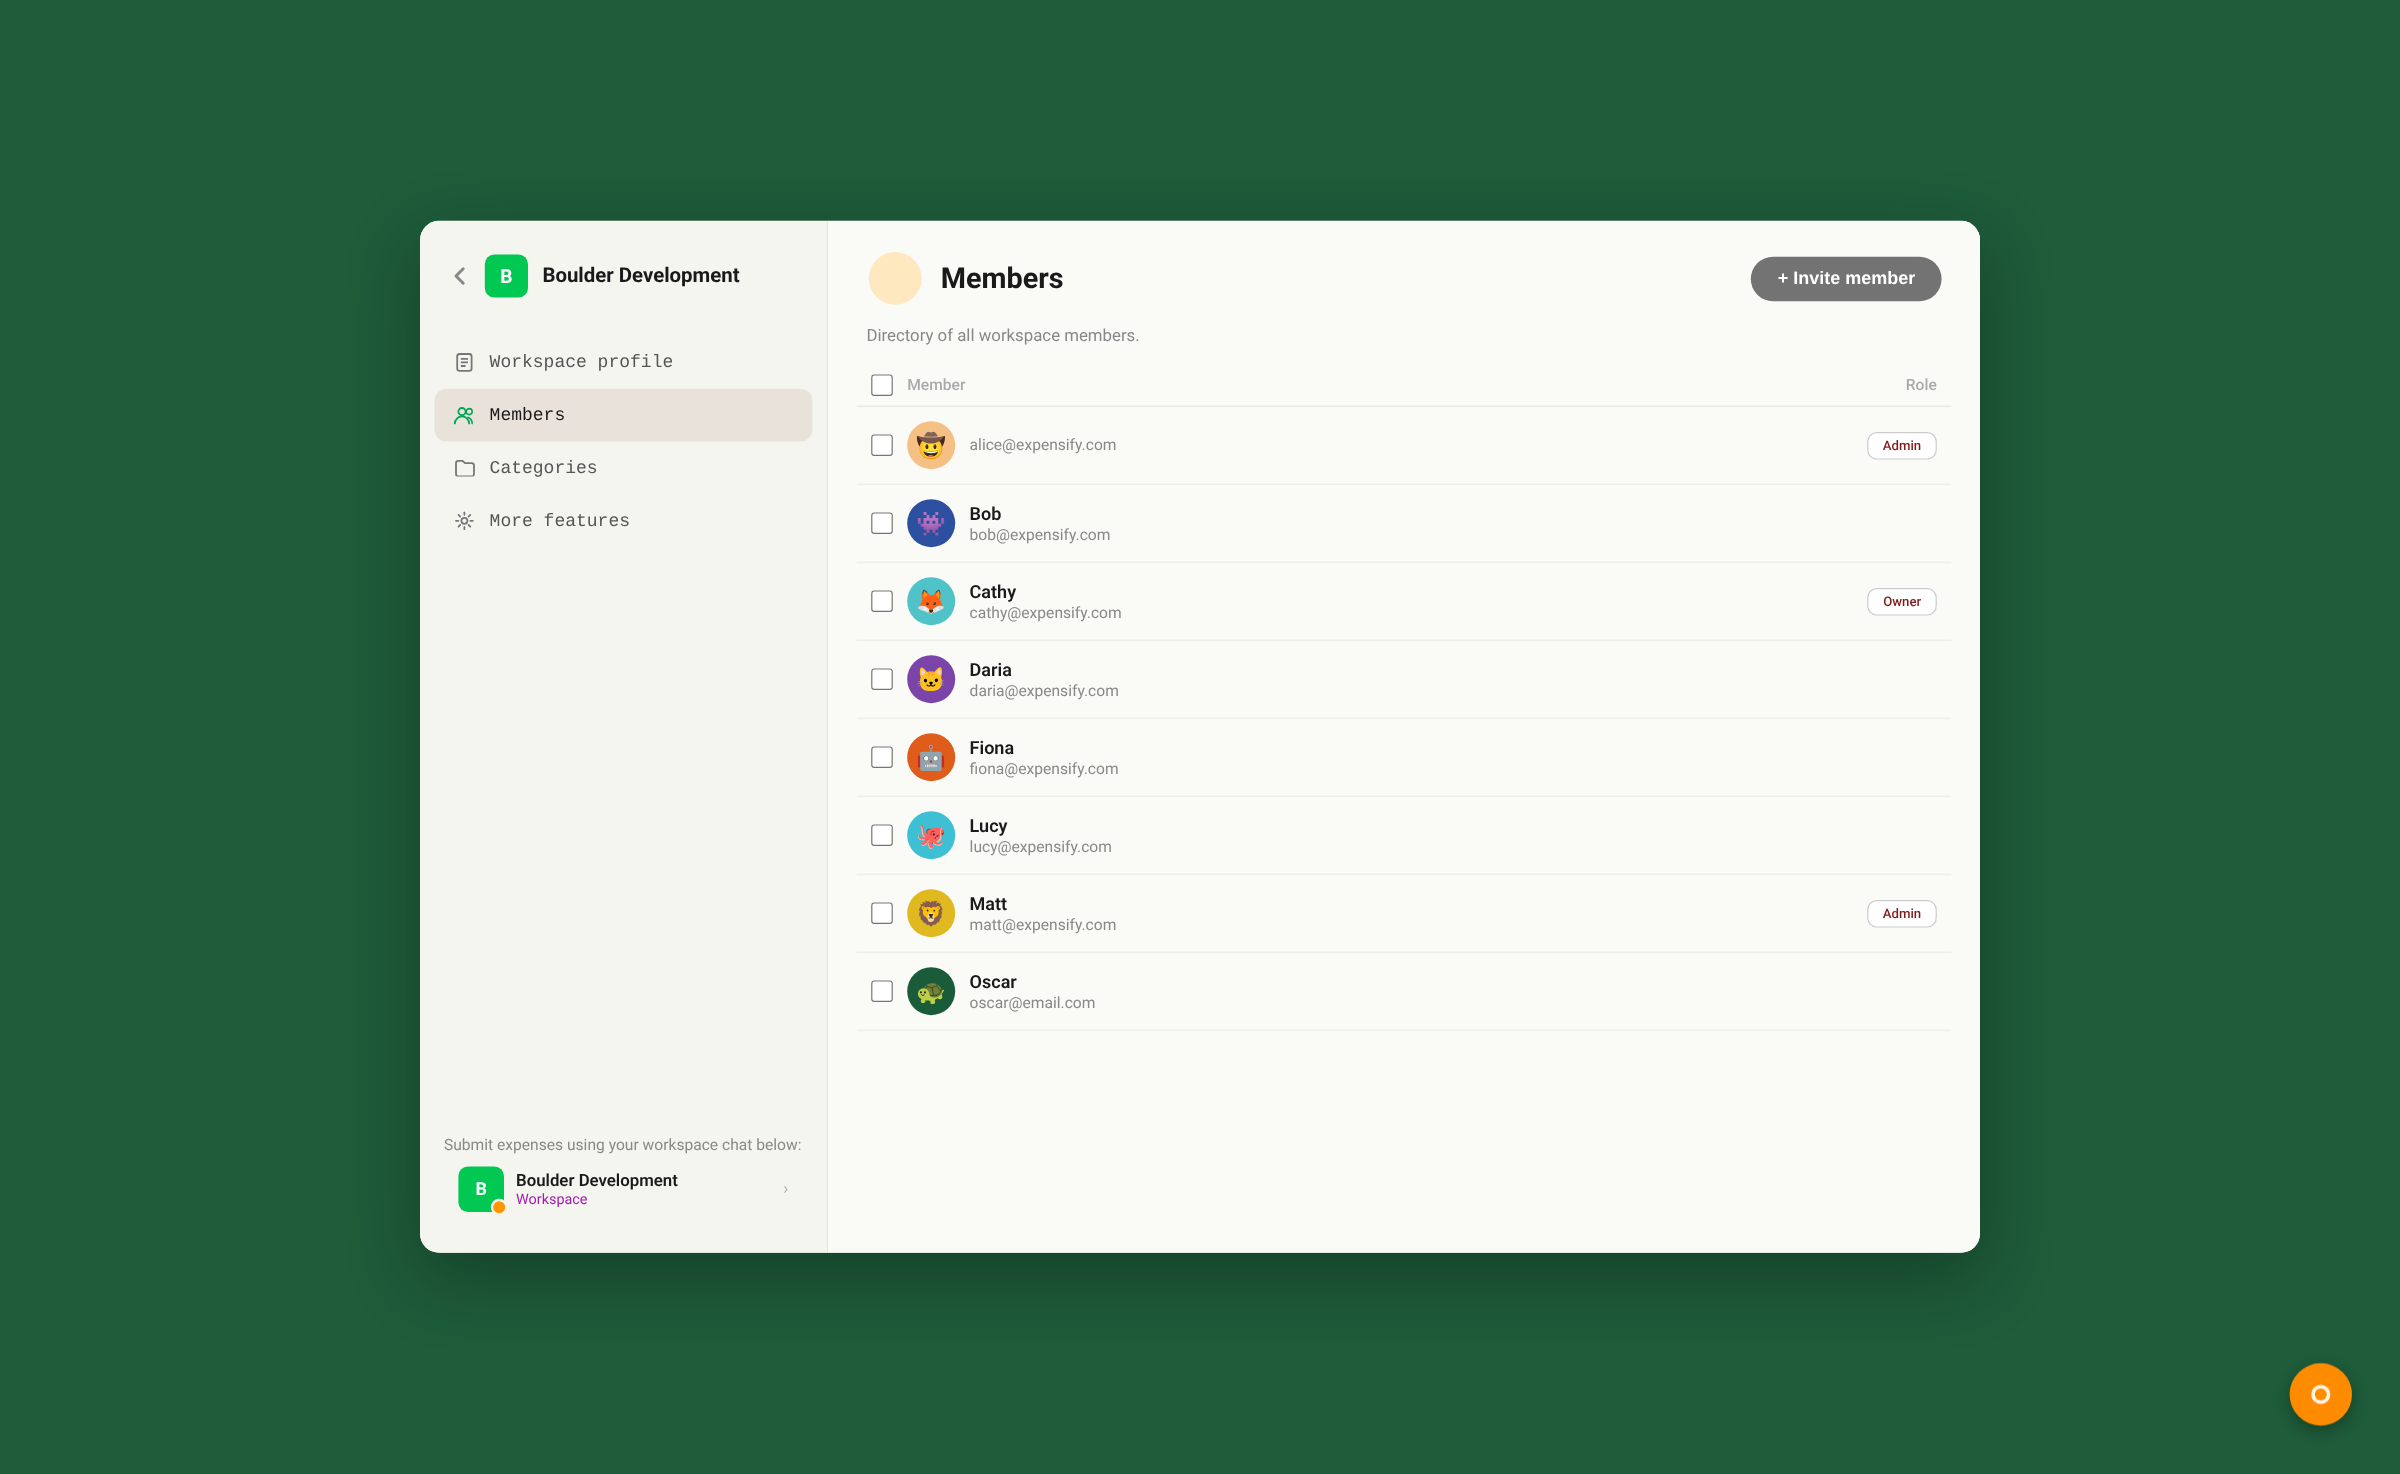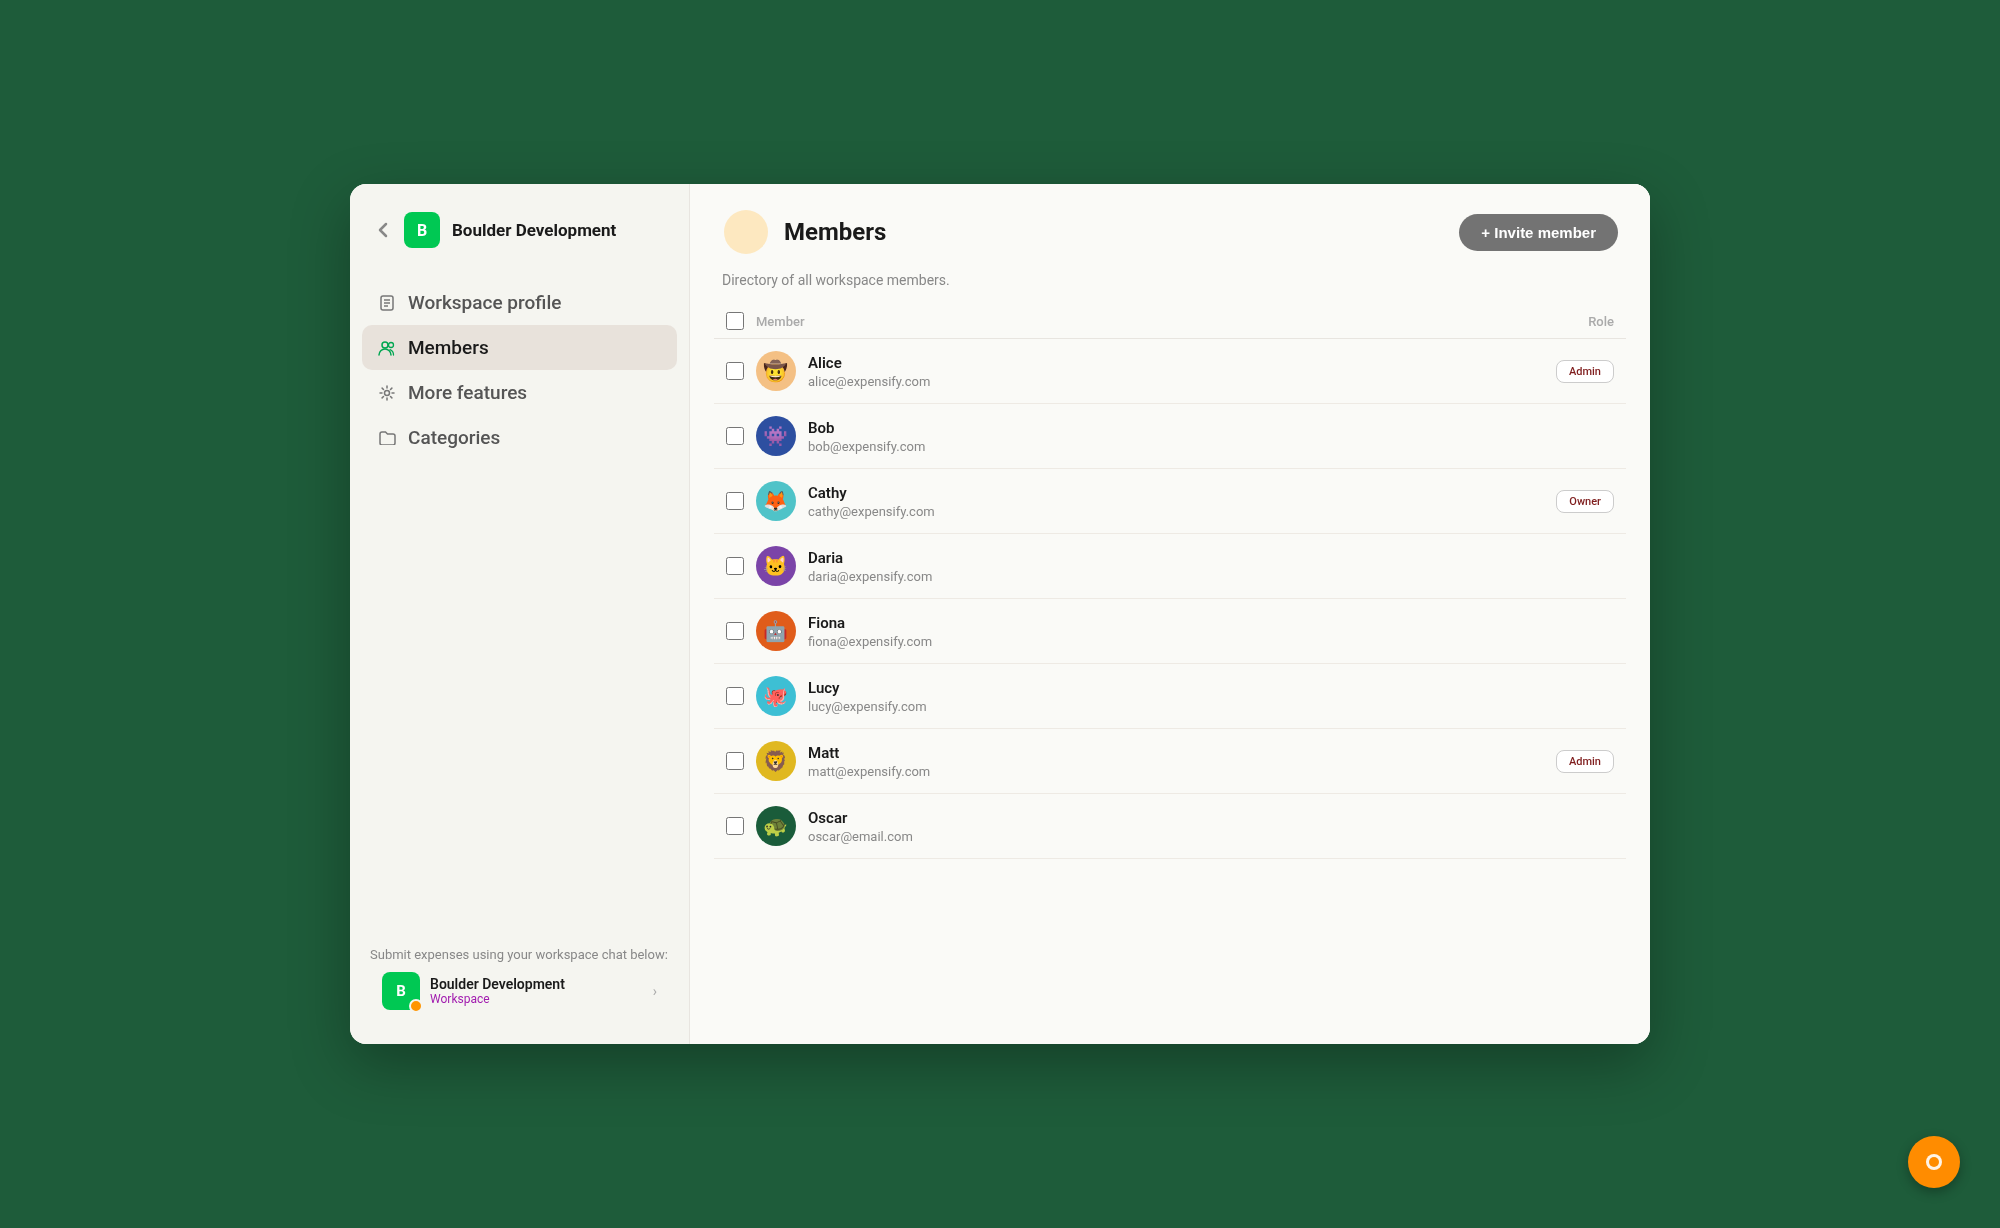--- a/index.html
+++ b/index.html
@@ -68,23 +68,24 @@
       flex: 1;
     }
     .nav-item {
       display: flex;
       align-items: center;
       gap: 10px;
       padding: 11px 14px;
       border-radius: 10px;
       cursor: pointer;
       color: #555;
-      font-size: 19px;
+      font-size: 15px;
       font-weight: 500;
       transition: background 0.15s;
+      font-family: Liberation Mono, monospace;
     }
     .nav-item.active {
       background: #e8e2db;
       color: #1a1a1a;
     }
     .nav-icon {
       width: 22px;
       height: 22px;
       display: flex;
       align-items: center;
@@ -345,34 +346,34 @@
             <circle cx="7" cy="5" r="3" stroke="#00a651" stroke-width="1.5"></circle>
             <path d="M1 15c0-3.3 2.7-6 6-6s6 2.7 6 6" stroke="#00a651" stroke-width="1.5" stroke-linecap="round"></path>
             <circle cx="13" cy="5" r="2.5" stroke="#00a651" stroke-width="1.3"></circle>
             <path d="M15.5 15c0-2.5-1.5-4.5-3.5-5.3" stroke="#00a651" stroke-width="1.3" stroke-linecap="round"></path>
           </svg>
         </span>
         <span>Members</span>
       </div>
       <div class="nav-item">
         <span class="nav-icon">
+          <svg width="17" height="14" viewBox="0 0 17 14" fill="none">
+            <path d="M1 3C1 2 1.9 1 3 1H6.5L8.5 3H14C15 3 16 3.9 16 5V12C16 13 15 14 14 14H3C1.9 14 1 13 1 12V3Z" stroke="#777" stroke-width="1.5"></path>
+          </svg>
+        </span>
+        <span>Categories</span>
+      </div>
+      <div class="nav-item">
+        <span class="nav-icon">
           <svg width="16" height="16" viewBox="0 0 16 16" fill="none">
             <circle cx="8" cy="8" r="2.5" stroke="#777" stroke-width="1.5"></circle>
             <path d="M8 1v2M8 13v2M1 8h2M13 8h2M3.1 3.1l1.4 1.4M11.5 11.5l1.4 1.4M3.1 12.9l1.4-1.4M11.5 4.5l1.4-1.4" stroke="#777" stroke-width="1.5" stroke-linecap="round"></path>
           </svg>
         </span>
         <span>More features</span>
-      </div>
-      <div class="nav-item">
-        <span class="nav-icon">
-          <svg width="17" height="14" viewBox="0 0 17 14" fill="none">
-            <path d="M1 3C1 2 1.9 1 3 1H6.5L8.5 3H14C15 3 16 3.9 16 5V12C16 13 15 14 14 14H3C1.9 14 1 13 1 12V3Z" stroke="#777" stroke-width="1.5"></path>
-          </svg>
-        </span>
-        <span>Categories</span>
       </div>
     </div>
 
     <div class="sidebar-footer">
       <div class="submit-text">Submit expenses using your workspace chat below:</div>
       <div class="workspace-chat-item">
         <div class="workspace-chat-icon">
           <span>B</span>
           <div class="chat-badge"></div>
         </div>
@@ -408,21 +409,20 @@
         <span class="table-header-role">Role</span>
       </div>
 
       <div id="members-list">
           <div class="member-row">
             <input type="checkbox" class="member-checkbox" style="">
             <div class="member-avatar avatar-alice">
               <span class="avatar-emoji">🤠</span>
             </div>
             <div class="member-info">
-      <div class="member-name">Alice</div>
       <div class="member-email">alice@expensify.com</div>
     </div>
             <span class="role-badge">Admin</span>
           </div>
           <div class="member-row">
             <input type="checkbox" class="member-checkbox" style="">
             <div class="member-avatar avatar-bob">
               <span class="avatar-emoji">👾</span>
             </div>
             <div class="member-info">

